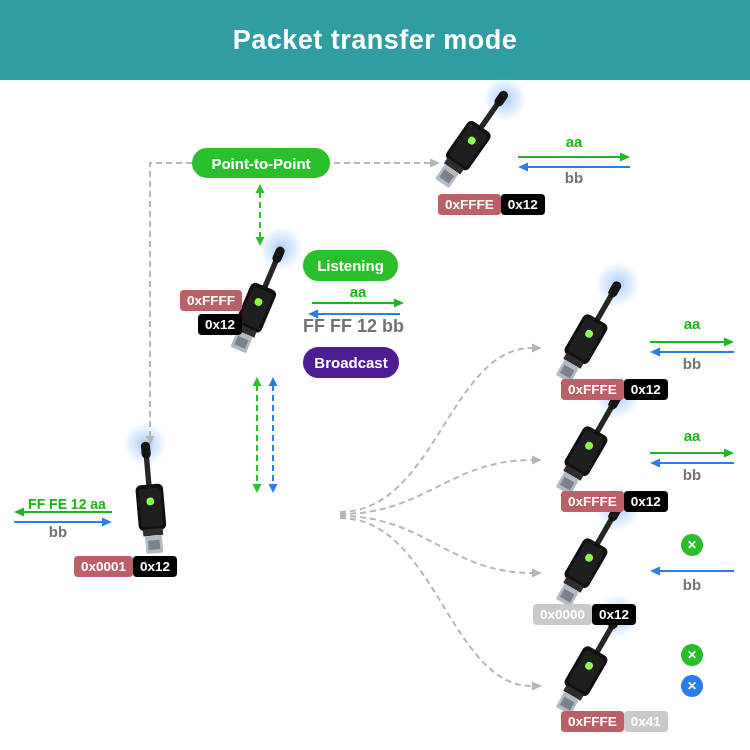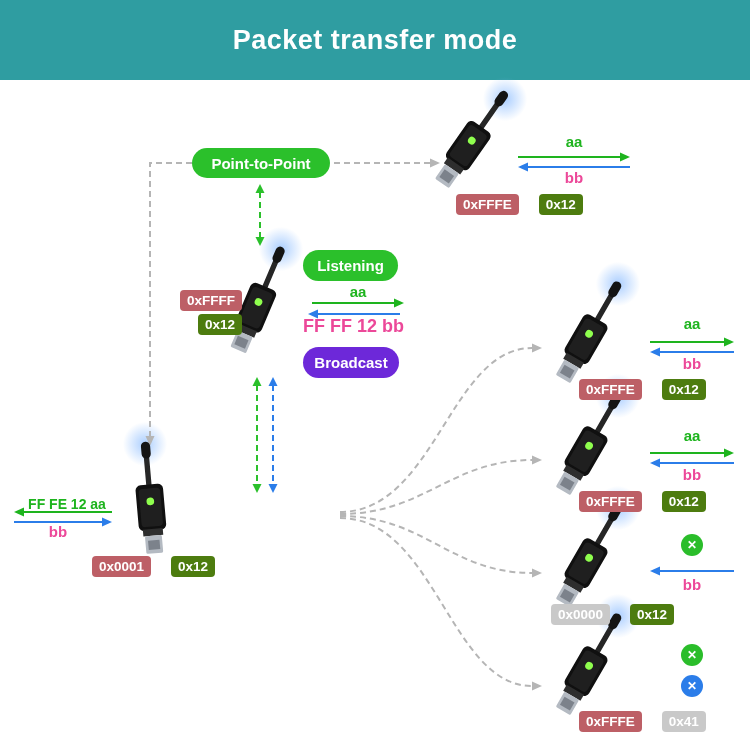--- a/index.html
+++ b/index.html
@@ -15,33 +15,33 @@
   .dg  { stroke:#b5b5b5; stroke-width:2; fill:none; stroke-dasharray:6 4; }
   .dgr { stroke:#2bc02b; stroke-width:2; fill:none; stroke-dasharray:6 4; }
   .dbl { stroke:#2b7de9; stroke-width:2; fill:none; stroke-dasharray:6 4; }
   .sg  { stroke:#1eb41e; stroke-width:2.2; fill:none; }
   .sb  { stroke:#2b7de9; stroke-width:2.2; fill:none; }
   .fgy { fill:#b5b5b5; } .fgn { fill:#2bc02b; } .fg { fill:#1eb41e; } .fb { fill:#2b7de9; }
 
   .mode { position:absolute; display:flex; align-items:center; justify-content:center;
           color:#fff; font-weight:bold; border-radius:16px; font-size:15px; }
   .mode.green { background:#2bc02b; }
-  .mode.blue  { background:#6d28d9; }
-
-  .pill-row { position:absolute; display:flex; gap:20px;margin-left:18px; }
+  .mode.blue  { background:#4c1d95; }
+
+  .pill-row { position:absolute; display:flex; gap:0; }
   .pill-col { position:absolute; display:flex; flex-direction:column; gap:3px; align-items:flex-end; }
   .pill-sm { display:inline-flex; align-items:center; justify-content:center; height:21px;
              padding:0 7px; border-radius:4px; color:#fff; font-size:13.5px; font-weight:bold; white-space:nowrap; }
   .pill-sm.red    { background:#bd5f66; }
-  .pill-sm.purple { background:#4d7c0f; }
+  .pill-sm.purple { background:#000000; }
   .pill-sm.gray   { background:#c9c9c9; }
 
   .sig { position:absolute; font-size:15px; font-weight:bold; text-align:center; white-space:nowrap; }
   .sig.green { color:#1eb41e; }
-  .sig.blue  { color:#ec4899; }
+  .sig.blue  { color:#737373; }
 
   .blocked { position:absolute; width:22px; height:22px; border-radius:50%; color:#fff;
              display:flex; align-items:center; justify-content:center; font-size:12px; font-weight:bold; }
   .blocked.g { background:#2abd2a; }
   .blocked.b { background:#2b7de9; }
 
   .glow { position:absolute; width:46px; height:46px; border-radius:50%;
           background:radial-gradient(circle, rgba(125,180,255,0.65) 0%, rgba(125,180,255,0) 68%); }
 
   .dongle { position:absolute; width:46px; height:115px; }

